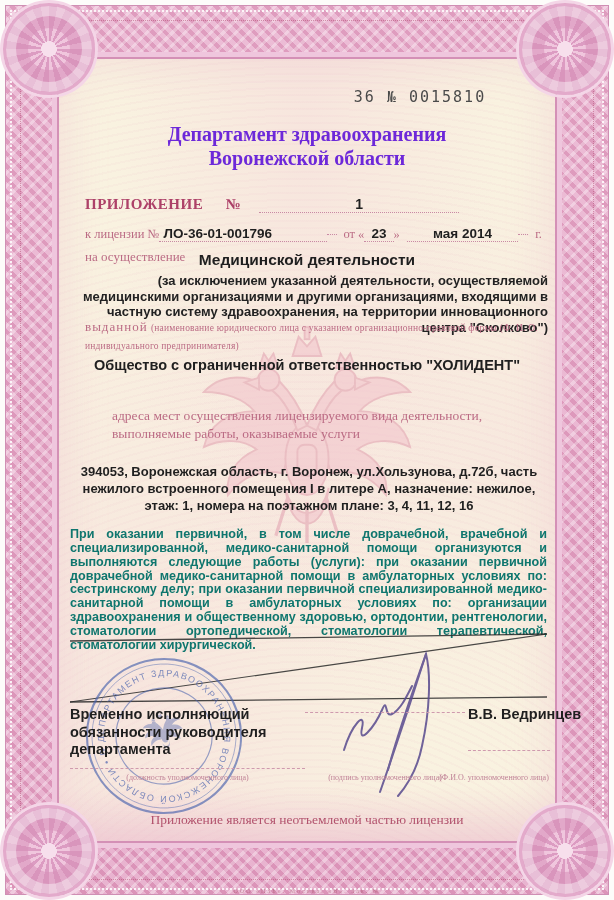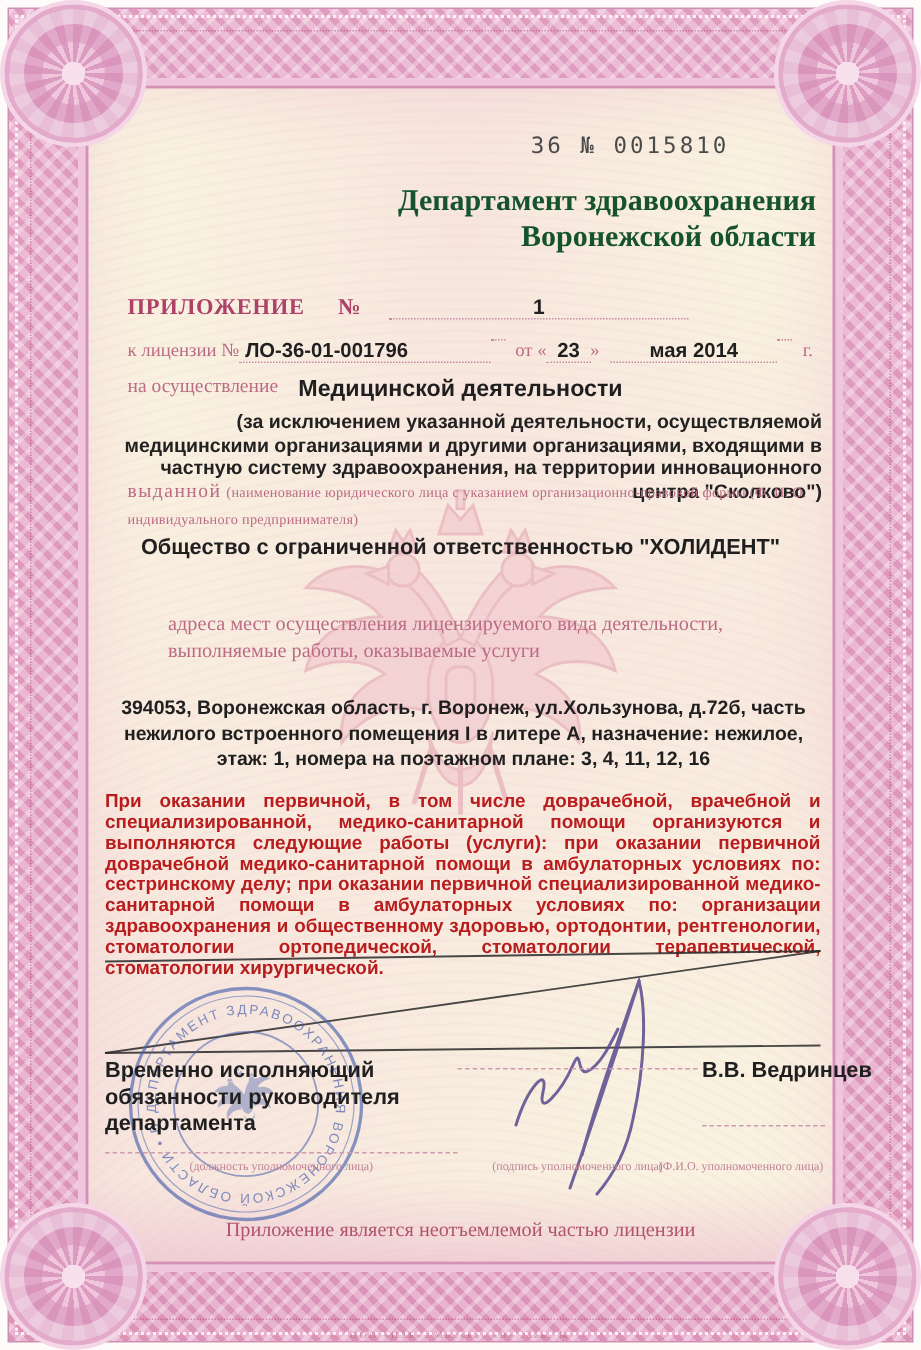--- a/index.html
+++ b/index.html
@@ -27,48 +27,48 @@
       radial-gradient(circle, #f7dfec 0 13%, rgba(0,0,0,0) 13%),
       repeating-conic-gradient(#dc9cc2 0 11.25deg, #f0c6dd 11.25deg 22.5deg);
     border:3px solid #e3aacb;
     box-shadow:0 0 0 3px #f4d6e7, inset 0 0 0 10px rgba(255,255,255,.40), inset 0 0 0 22px rgba(215,144,184,.55);}
   .rosette.tl{left:3px;top:3px}.rosette.tr{right:3px;top:3px}
   .rosette.bl{left:3px;bottom:3px}.rosette.br{right:3px;bottom:3px}
   
   .abs{position:absolute;}
   .serial{left:320px;top:88px;width:200px;text-align:center;color:#4a4a4a;
     font-family:"DejaVu Sans Mono", monospace;font-size:15px;letter-spacing:2px;}
-  .authority{left:70px;top:122px;right:70px;text-align:right;color:#14532d;
+  .authority{left:70px;top:122px;right:70px;text-align:center;color:#6d28d9;
     font-weight:bold;font-size:20px;line-height:1.22;}
   .annex-row{left:85px;top:196px;right:80px;color:#ad4168;font-weight:bold;font-size:15px;letter-spacing:.5px;}
   .annex-number{display:inline-block;width:200px;margin-left:14px;text-align:center;
     border-bottom:1px dotted #c98aa4;color:#1f1f1f;
     font-family:"Liberation Sans", sans-serif;font-size:14px;letter-spacing:0;}
-  .license-row{left:85px;top:226px;right:72px;display:flex;align-items:flex-start;
+  .license-row{left:85px;top:226px;right:72px;display:flex;align-items:center;
     color:#bb6b84;font-size:12.5px;white-space:nowrap;}
   .bold-val{font-family:"Liberation Sans", sans-serif;font-weight:bold;color:#1f1f1f;
     font-size:13.5px;border-bottom:1px dotted #c98aa4;}
   .lic-num{width:190px;padding-left:4px;}
   .lic-day{width:34px;text-align:center;}
   .lic-month{width:130px;text-align:center;}
   .fill{flex:1;border-bottom:1px dotted #c98aa4;min-width:10px;}
   .gap{width:8px;}
   .act-intro{left:85px;top:249px;color:#bb6b84;font-size:13px;}
   .act-title{left:70px;top:251px;right:70px;text-align:center;color:#1f1f1f;
     font-family:"Liberation Sans", sans-serif;font-weight:bold;font-size:15.5px;}
   .act-note{left:66px;top:273px;right:66px;text-align:right;color:#222;
     font-family:"Liberation Sans", sans-serif;font-weight:bold;font-size:13px;line-height:1.2;}
   .issued{left:85px;top:318px;right:70px;color:#bb6b84;font-size:13px;line-height:1.35;}
   .issued .note{font-size:9.5px;letter-spacing:.2px;}
   .org{left:70px;top:357px;right:70px;text-align:center;color:#1f1f1f;
     font-family:"Liberation Sans", sans-serif;font-weight:bold;font-size:14.5px;}
   .addr-label{left:96px;top:407px;right:80px;color:#bb6b84;font-size:13.5px;line-height:1.35;margin-left:16px;}
   .address{left:76px;top:463px;right:72px;text-align:center;color:#1f1f1f;
     font-family:"Liberation Sans", sans-serif;font-weight:bold;font-size:13px;line-height:1.32;}
-  .works{left:70px;top:528px;right:67px;text-align:justify;color:#b91c1c;
+  .works{left:70px;top:528px;right:67px;text-align:justify;color:#0f766e;
     font-family:"Liberation Sans", sans-serif;font-weight:bold;font-size:12.6px;line-height:1.1;}
   
   .sig-col{position:absolute;display:flex;flex-direction:column;justify-content:space-between;}
   .sig-pos{left:70px;top:706px;width:235px;}
   .sig-mid{left:305px;top:706px;width:160px;}
   .sig-name{left:468px;top:706px;width:82px;}
   .sig-bold{font-family:"Liberation Sans", sans-serif;font-weight:bold;color:#1f1f1f;
     font-size:14.5px;line-height:1.22;}
   .sig-line{border-bottom:1px dashed #cf9aae;height:6px;}
   .sig-cap{text-align:center;color:#c08397;font-size:8px;line-height:1.5;}

